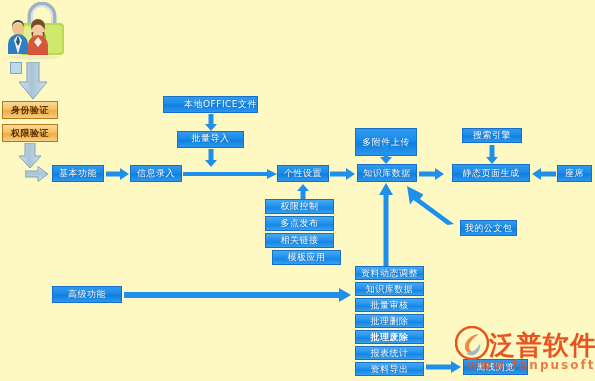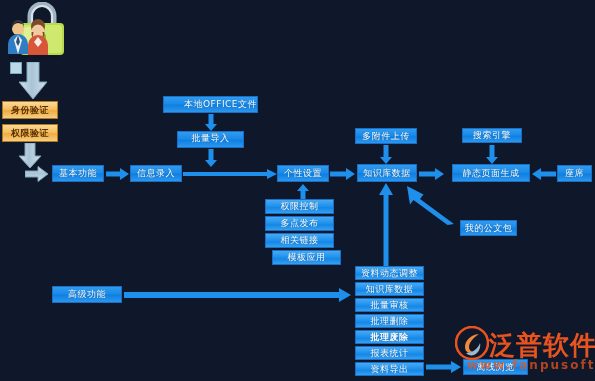--- a/index.html
+++ b/index.html
@@ -7,21 +7,21 @@
     padding: 0;
     background: #ffffff;
   }
   body {
     font-family: "DejaVu Sans", "Liberation Sans", sans-serif;
   }
   #canvas {
     position: relative;
     width: 595px;
     height: 381px;
-    background: #0f172a;
+    background: #fef9c3;
     overflow: hidden;
   }
 
   
   .node {
     position: absolute;
     box-sizing: border-box;
     display: flex;
     align-items: center;
     justify-content: center;
@@ -232,21 +232,21 @@
       <span>模板应用</span>
     </div>
   </div>
 
   <div class="arrow" style="left:330px; top:168px;">
     <svg width="26" height="12" viewBox="0 0 26 12">
       <path d="M0 3.5 L16 3.5 L16 0 L25 6 L16 12 L16 8.5 L0 8.5 Z" fill="#1e90ec"></path>
     </svg>
   </div>
 
-  <div class="node" style="left:355px; top:128px; width:62px; height:16px;">
+  <div class="node" style="left:355px; top:128px; width:62px; height:28px;">
     <span>多附件上传</span>
   </div>
 
   <div class="arrow" style="left:380px; top:145px;">
     <svg width="12" height="19" viewBox="0 0 12 19">
       <path d="M3.5 0 L8.5 0 L8.5 12 L12 12 L6 19 L0 12 L3.5 12 Z" fill="#1e90ec"></path>
     </svg>
   </div>
 
   <div class="node" style="left:357px; top:164px; width:60px; height:18px;">

